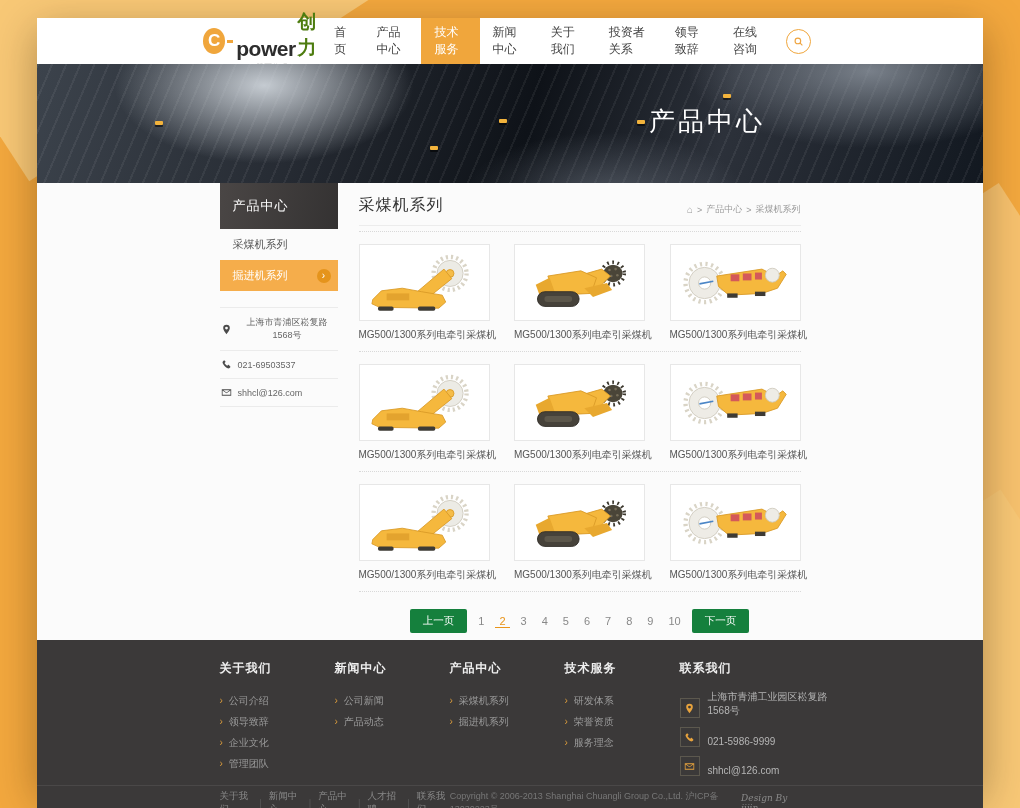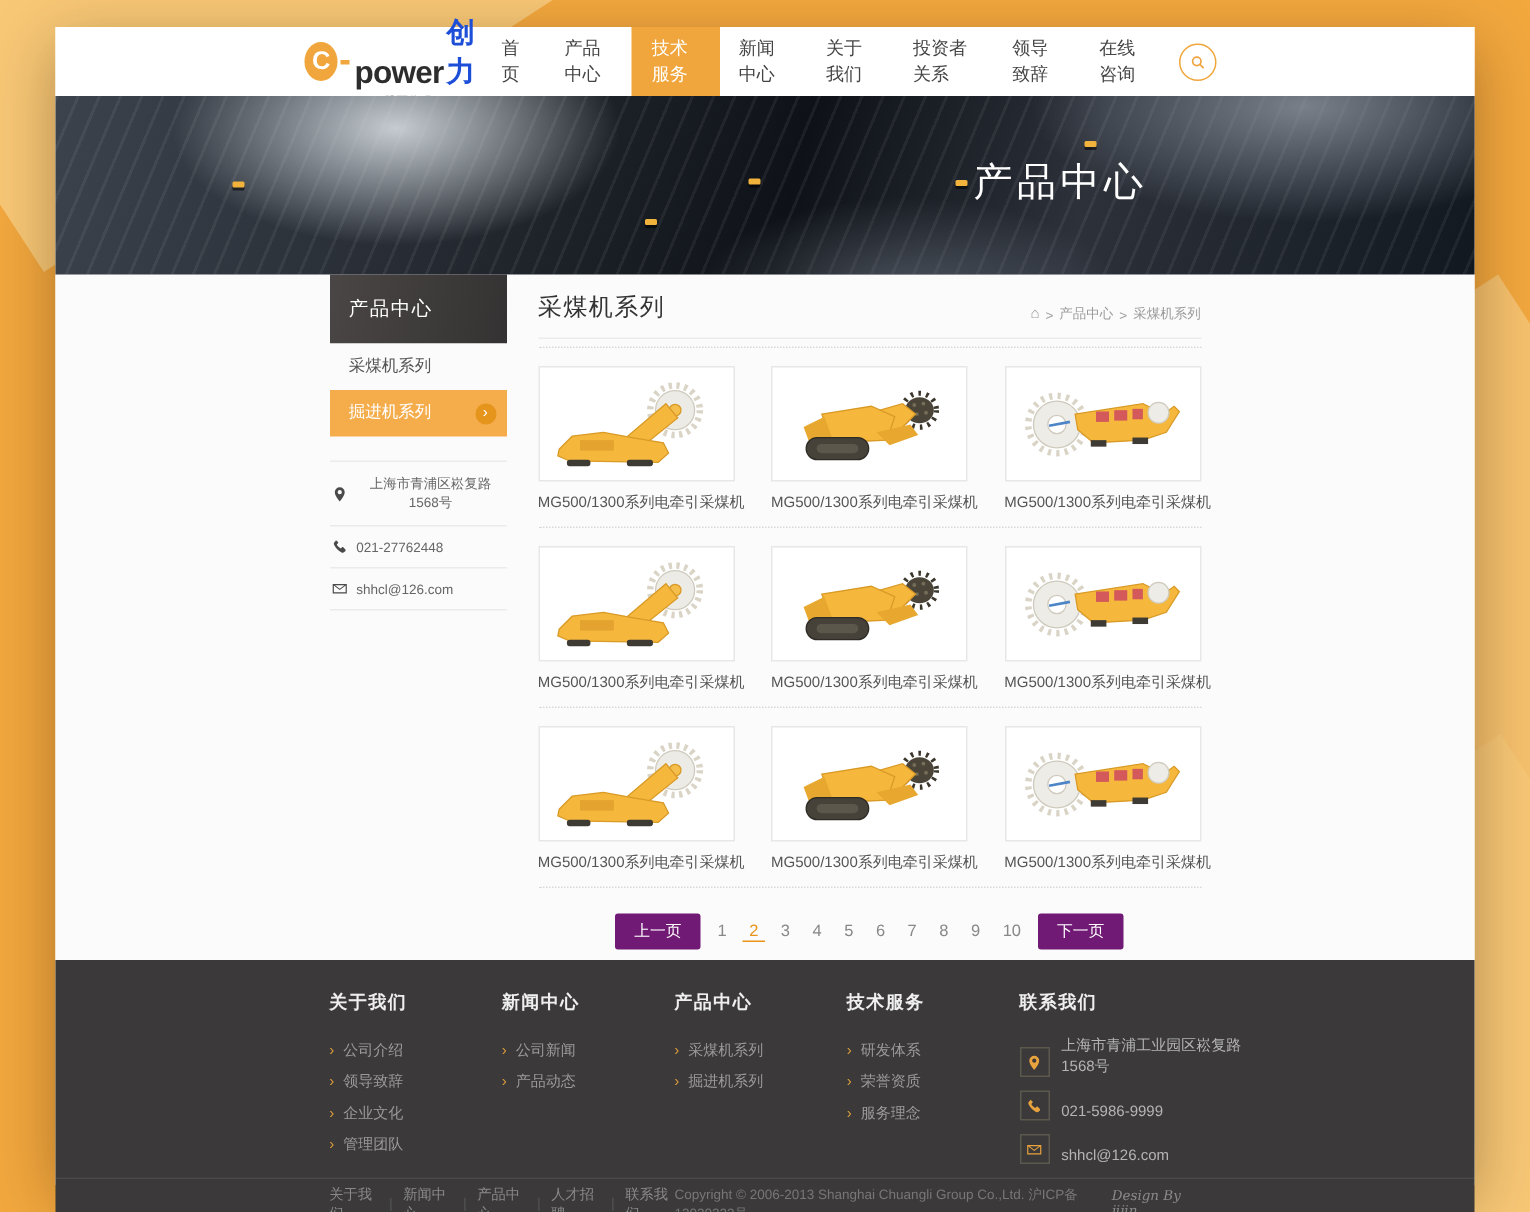--- a/index.html
+++ b/index.html
@@ -20,21 +20,21 @@
 
   
   .header { height:46px; background:#fff; display:flex; align-items:stretch; justify-content:space-between;
             padding-left:166px; padding-right:172px; flex:0 0 auto; }
   .logo { display:flex; align-items:center; cursor:pointer; }
   .logo-mark { width:26px; height:26px; border-radius:50%; background:#F0A63C; color:#fff; font-weight:bold;
                font-size:17px; line-height:26px; text-align:center; }
   .logo-dash { width:7px; height:3px; background:#F0A63C; margin:0 3px 0 2px; }
   .logo-line { display:flex; align-items:flex-end; }
   .logo-latin { font-size:21px; font-weight:bold; color:#2d2d2d; letter-spacing:-0.5px; }
-  .logo-cn { font-size:19px; font-weight:bold; color:#1d4ed8; margin-left:2px; }
+  .logo-cn { font-size:19px; font-weight:bold; color:#4d7c0f; margin-left:2px; }
   .logo-stock { font-size:8px; color:#999; text-align:right; margin-top:1px; }
   .nav { display:flex; align-items:stretch; }
   .nav-item { display:flex; align-items:center; padding:4px 13px; font-size:12px; color:#444; text-decoration:none; cursor:pointer; }
   .nav-item.active { background:#F0A63C; color:#fff; }
   .nav-search { display:flex; align-items:center; margin-left:8px; cursor:pointer; }
   .search-ring { width:25px; height:25px; border:1px solid #F0A63C; border-radius:50%; display:flex;
                  align-items:center; justify-content:center; }
   .search-ring svg { width:15px; height:15px; }
 
   
@@ -80,21 +80,21 @@
 
   .grid { border-top:1px dotted #d9d9d9; margin-top:5px; }
   .grid-row { display:flex; justify-content:space-between; border-bottom:1px dotted #d9d9d9; padding:12px 0 9px; }
   .card { width:131px; cursor:pointer; }
   .card-img { width:131px; height:77px; border:1px solid #e7e7e7; background:#fff; display:flex;
               align-items:center; justify-content:center; }
   .card-img svg { width:118px; height:66px; }
   .card-cap { font-size:10px; color:#555; text-align:center; margin-top:7px; white-space:nowrap; }
 
   .pagination { margin-top:17px; display:flex; justify-content:center; align-items:center; gap:7px; }
-  .pg-btn { background:#701a75; color:#fff; font-size:10.5px; padding:5px 13px; border-radius:2px;
+  .pg-btn { background:#15803d; color:#fff; font-size:10.5px; padding:5px 13px; border-radius:2px;
             border:none; cursor:pointer; }
   .pg-num { font-size:11px; color:#888; padding:0 4px; text-decoration:none; cursor:pointer; }
   .pg-num.current { color:#E8941A; border-bottom:1px solid #E8941A; }
 
   
   .footer { flex:1 1 auto; background:#3B3939; display:flex; flex-direction:column; }
   .f-cols { display:flex; padding-top:20px; flex:1 1 auto; }
   .f-col { width:115px; flex:0 0 auto; }
   .f-col.contact { width:166px; }
   .f-col h4 { font-size:12px; color:#efefef; font-weight:bold; margin-bottom:13px; letter-spacing:1px; }
@@ -233,21 +233,21 @@
           <div class="sb-crow">
             <svg>
                 <use href="#i-pin"></use>
               </svg>
             <span>上海市青浦区崧复路1568号</span>
           </div>
           <div class="sb-crow">
             <svg>
                 <use href="#i-phone"></use>
               </svg>
-            <span>021-27762448</span>
+            <span>021-69503537</span>
           </div>
           <div class="sb-crow">
             <svg>
                 <use href="#i-mail"></use>
               </svg>
             <span>shhcl@126.com</span>
           </div>
         </div>
       </aside>
 

